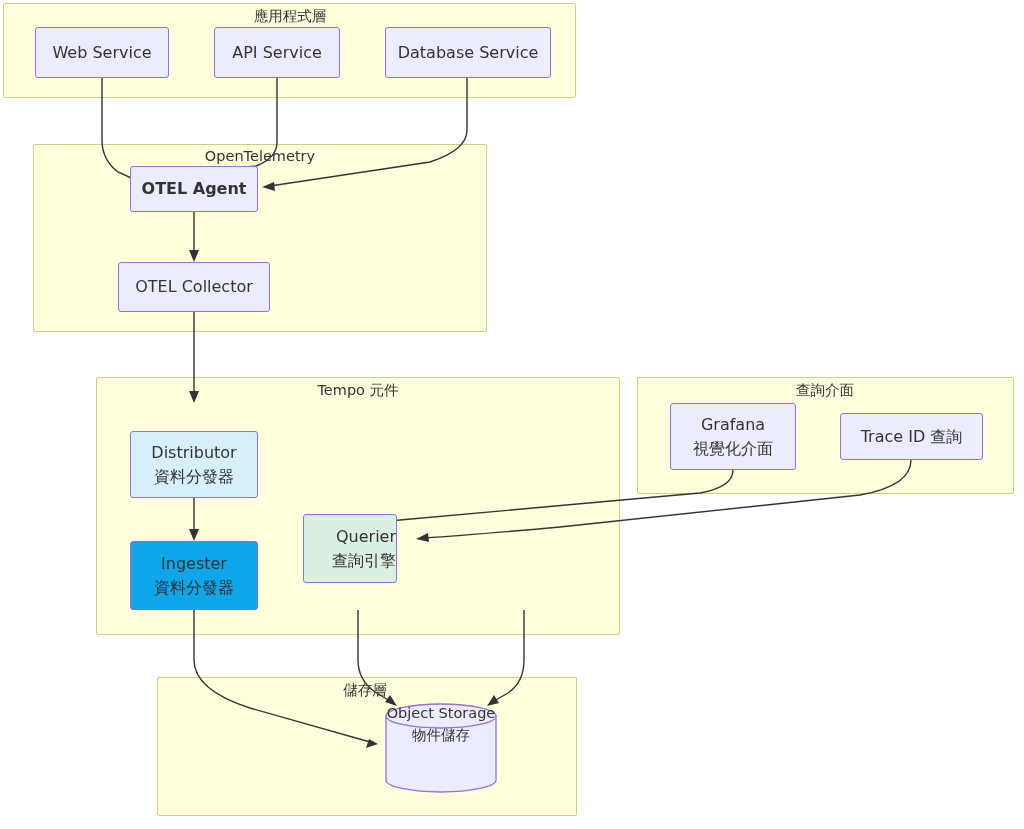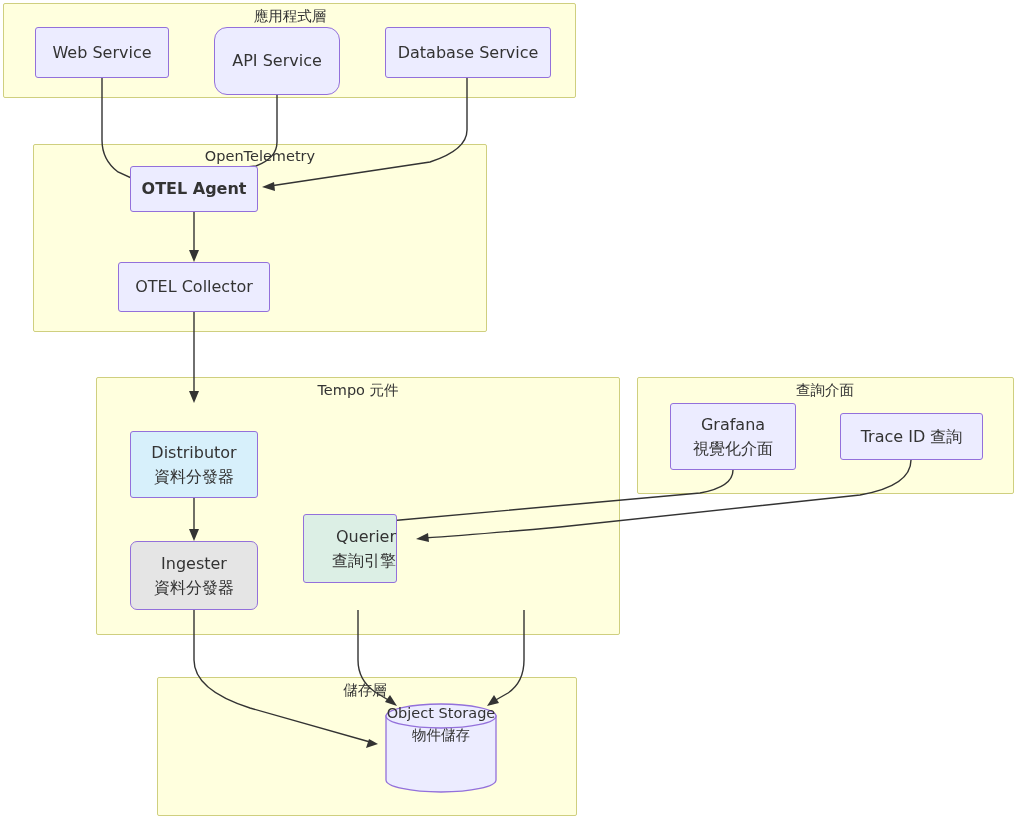--- a/index.html
+++ b/index.html
@@ -3,21 +3,21 @@
 <meta charset="utf-8">
 <style>
   html,body{margin:0;padding:0;background:#ffffff;}
   body{font-family:"DejaVu Sans","Liberation Sans",sans-serif;}
   #stage{position:relative;width:1024px;height:829px;background:#ffffff;overflow:hidden;}
   .cluster{position:absolute;background:#ffffde;border:1px solid #cfcf7f;border-radius:2px;box-sizing:border-box;}
   .cluster-title{position:absolute;transform:translateX(-50%);font-size:14.5px;color:#333333;white-space:nowrap;}
   .node{position:absolute;box-sizing:border-box;border:1px solid #9370db;border-radius:3px;display:flex;flex-direction:column;align-items:center;justify-content:center;font-size:16px;color:#333333;line-height:1.45;text-align:center;}
   .n-lav{background:#ececff;}
   .n-blue{background:#d7f0fb;margin-top:28px;}
-  .n-pink{background:#e5e5e5;border-radius:7px;}
+  .n-pink{background:#0ea5e9;}
   .n-green{background:#dcefe5;}
   .n-peach{background:#fbe6d6;}
   .cyl-wrap{position:absolute;}
   .cyl-wrap svg{position:absolute;left:0;top:0;overflow:visible;}
   .cyl-label{position:absolute;left:0;top:0;width:100%;height:100%;display:flex;flex-direction:column;align-items:center;font-size:14.5px;color:#333333;line-height:1.5;text-align:center;pointer-events:none;}
   #edges{position:absolute;left:0;top:0;width:1024px;height:829px;}
   #edges path{fill:none;stroke:#333333;stroke-width:1.4px;}
   #edges polygon{fill:#333333;stroke:none;}
 </style>
 </head>
@@ -72,21 +72,21 @@
     <path d="M358,610 L358,660 Q358,680 375,692 L390,701"></path>
     <polygon points="397,706 385,702 390,695"></polygon>
 
     <path d="M524,610 L524,660 Q524,682 508,693 L494,701"></path>
     <polygon points="487,706 494,695 499,703"></polygon>
   </svg>
 
   <div class="node n-lav" style="left:35px;top:27px;width:134px;height:51px;">
     <span>Web Service</span>
   </div>
-  <div class="node n-lav" style="left:214px;top:27px;width:126px;height:68px;border-radius:13px;">
+  <div class="node n-lav" style="left:214px;top:27px;width:126px;height:51px;">
     <span>API Service</span>
   </div>
   <div class="node n-lav" style="left:385px;top:27px;width:166px;height:51px;">
     <span>Database Service</span>
   </div>
 
   <div class="node n-lav" style="left:130px;top:166px;width:128px;height:46px;font-weight:bold;">
     <span>OTEL Agent</span>
   </div>
   <div class="node n-lav" style="left:118px;top:262px;width:152px;height:50px;">

